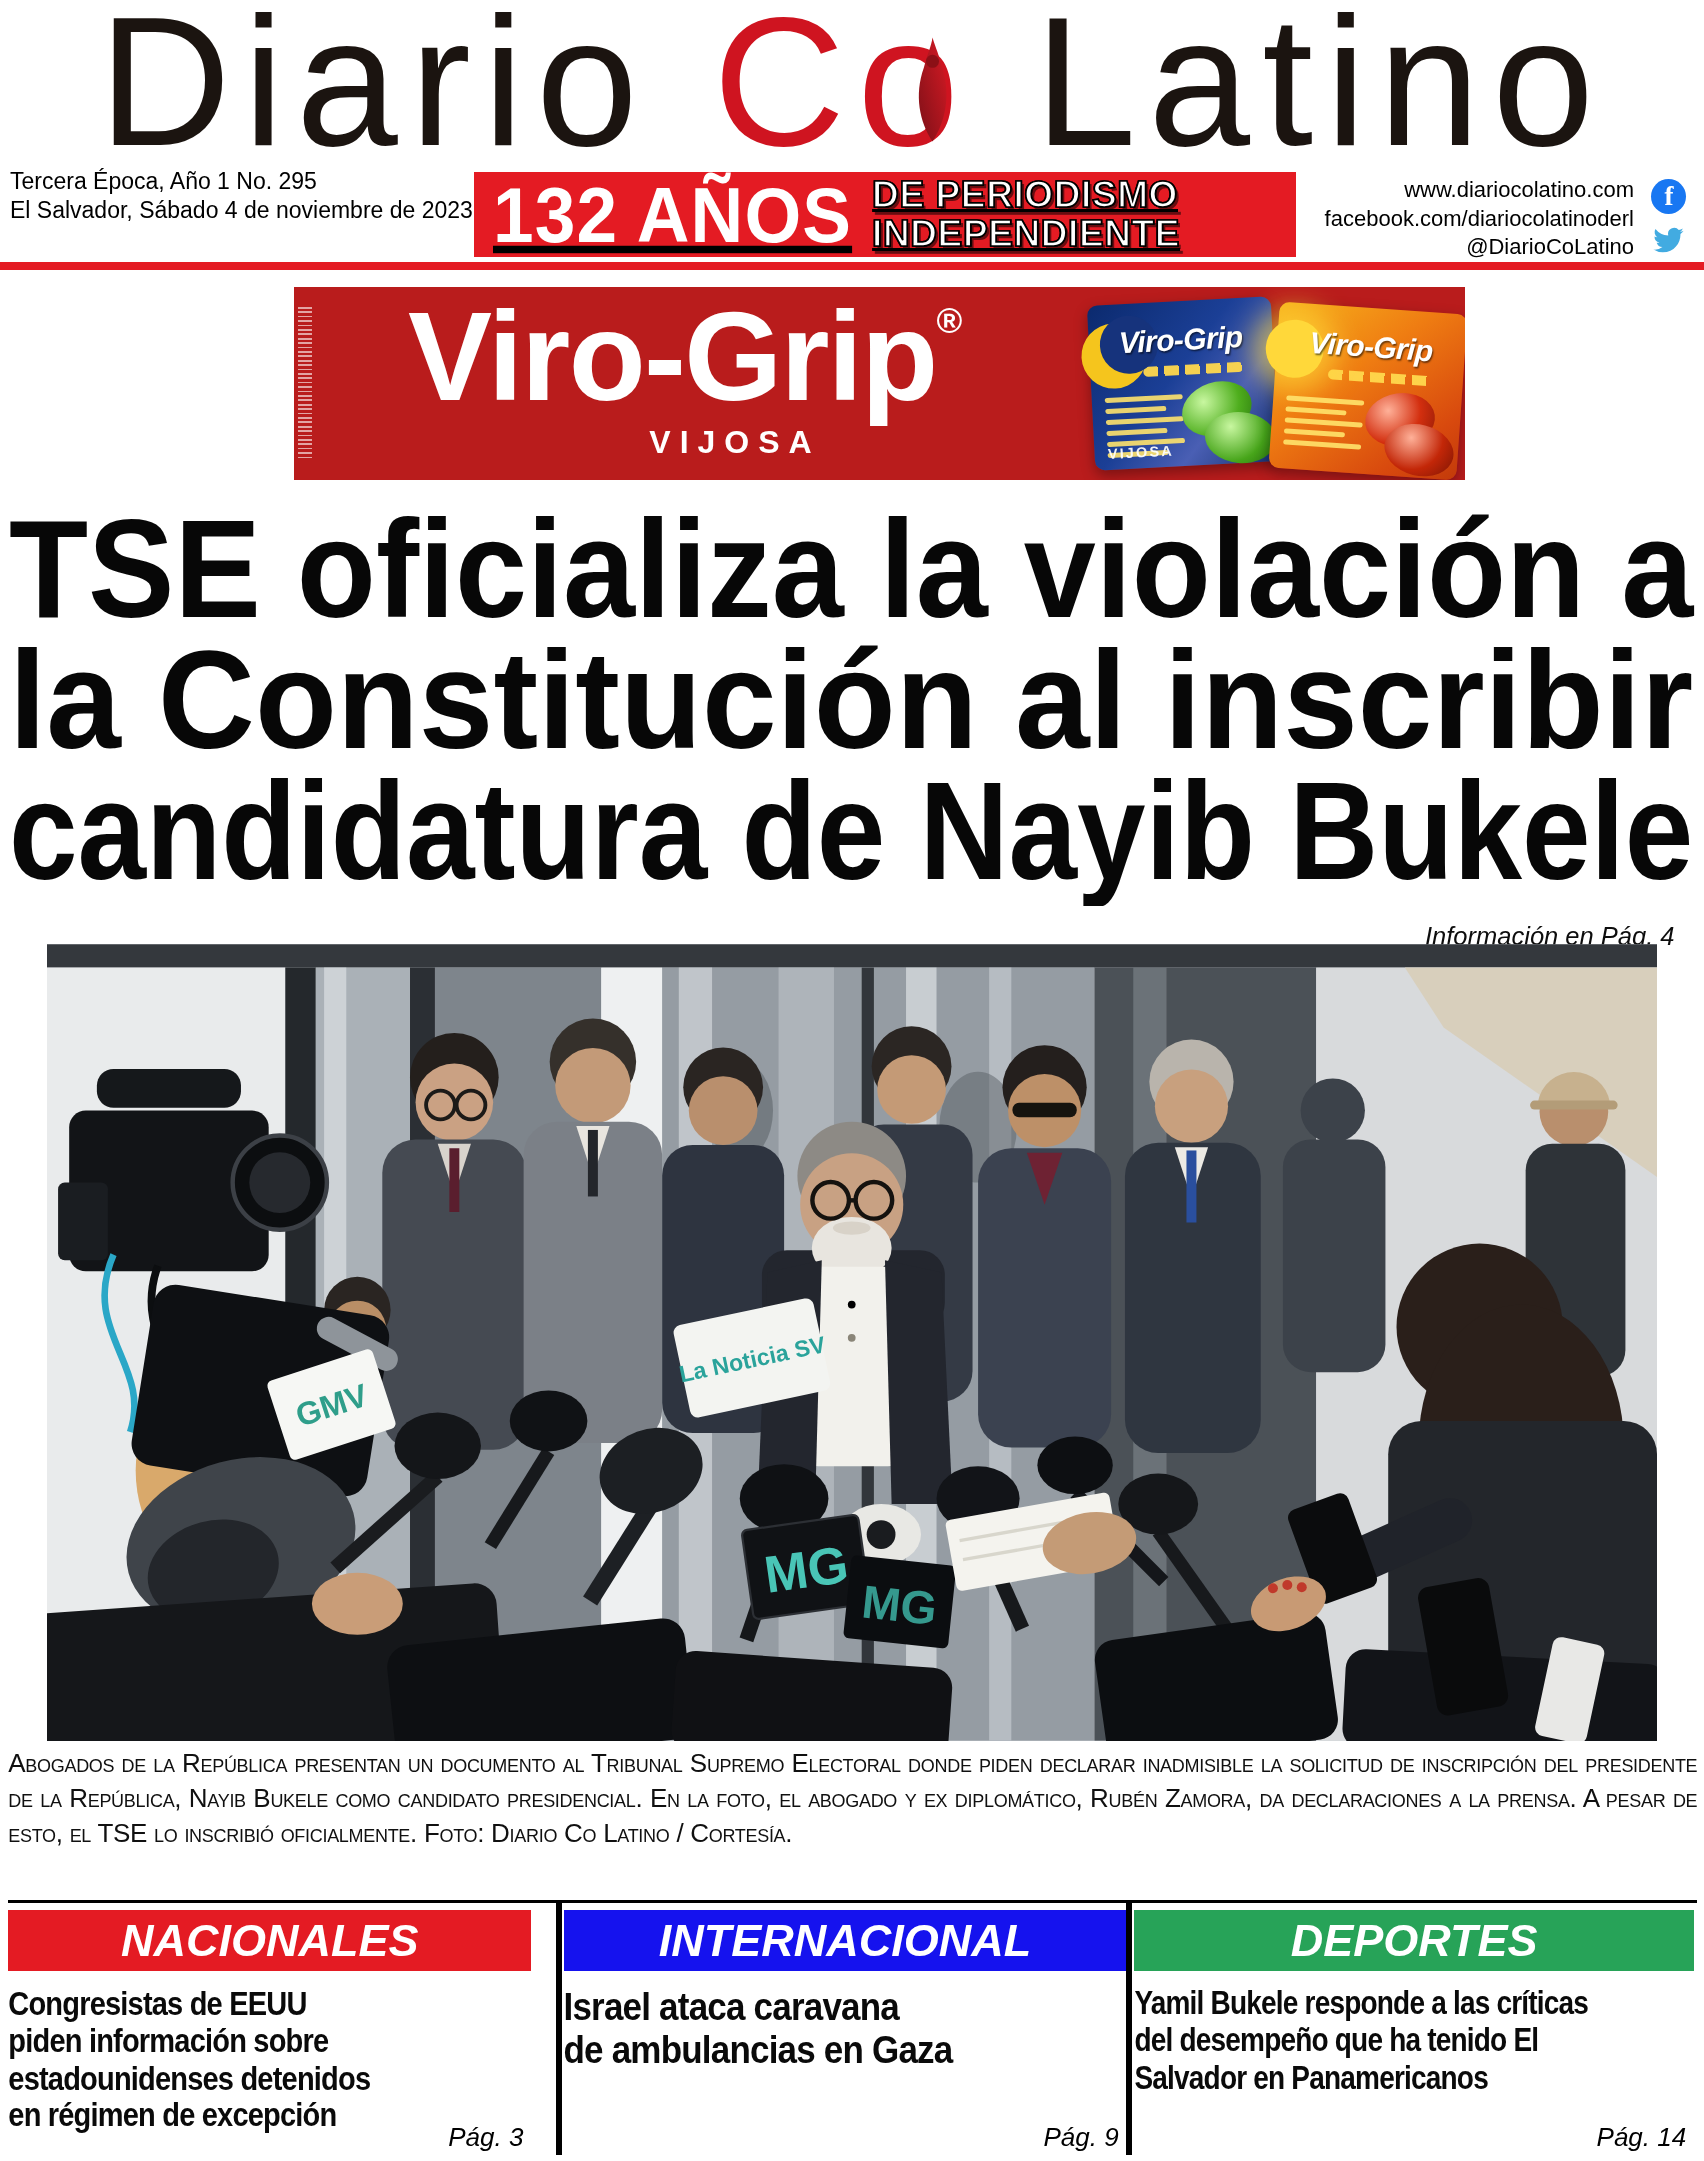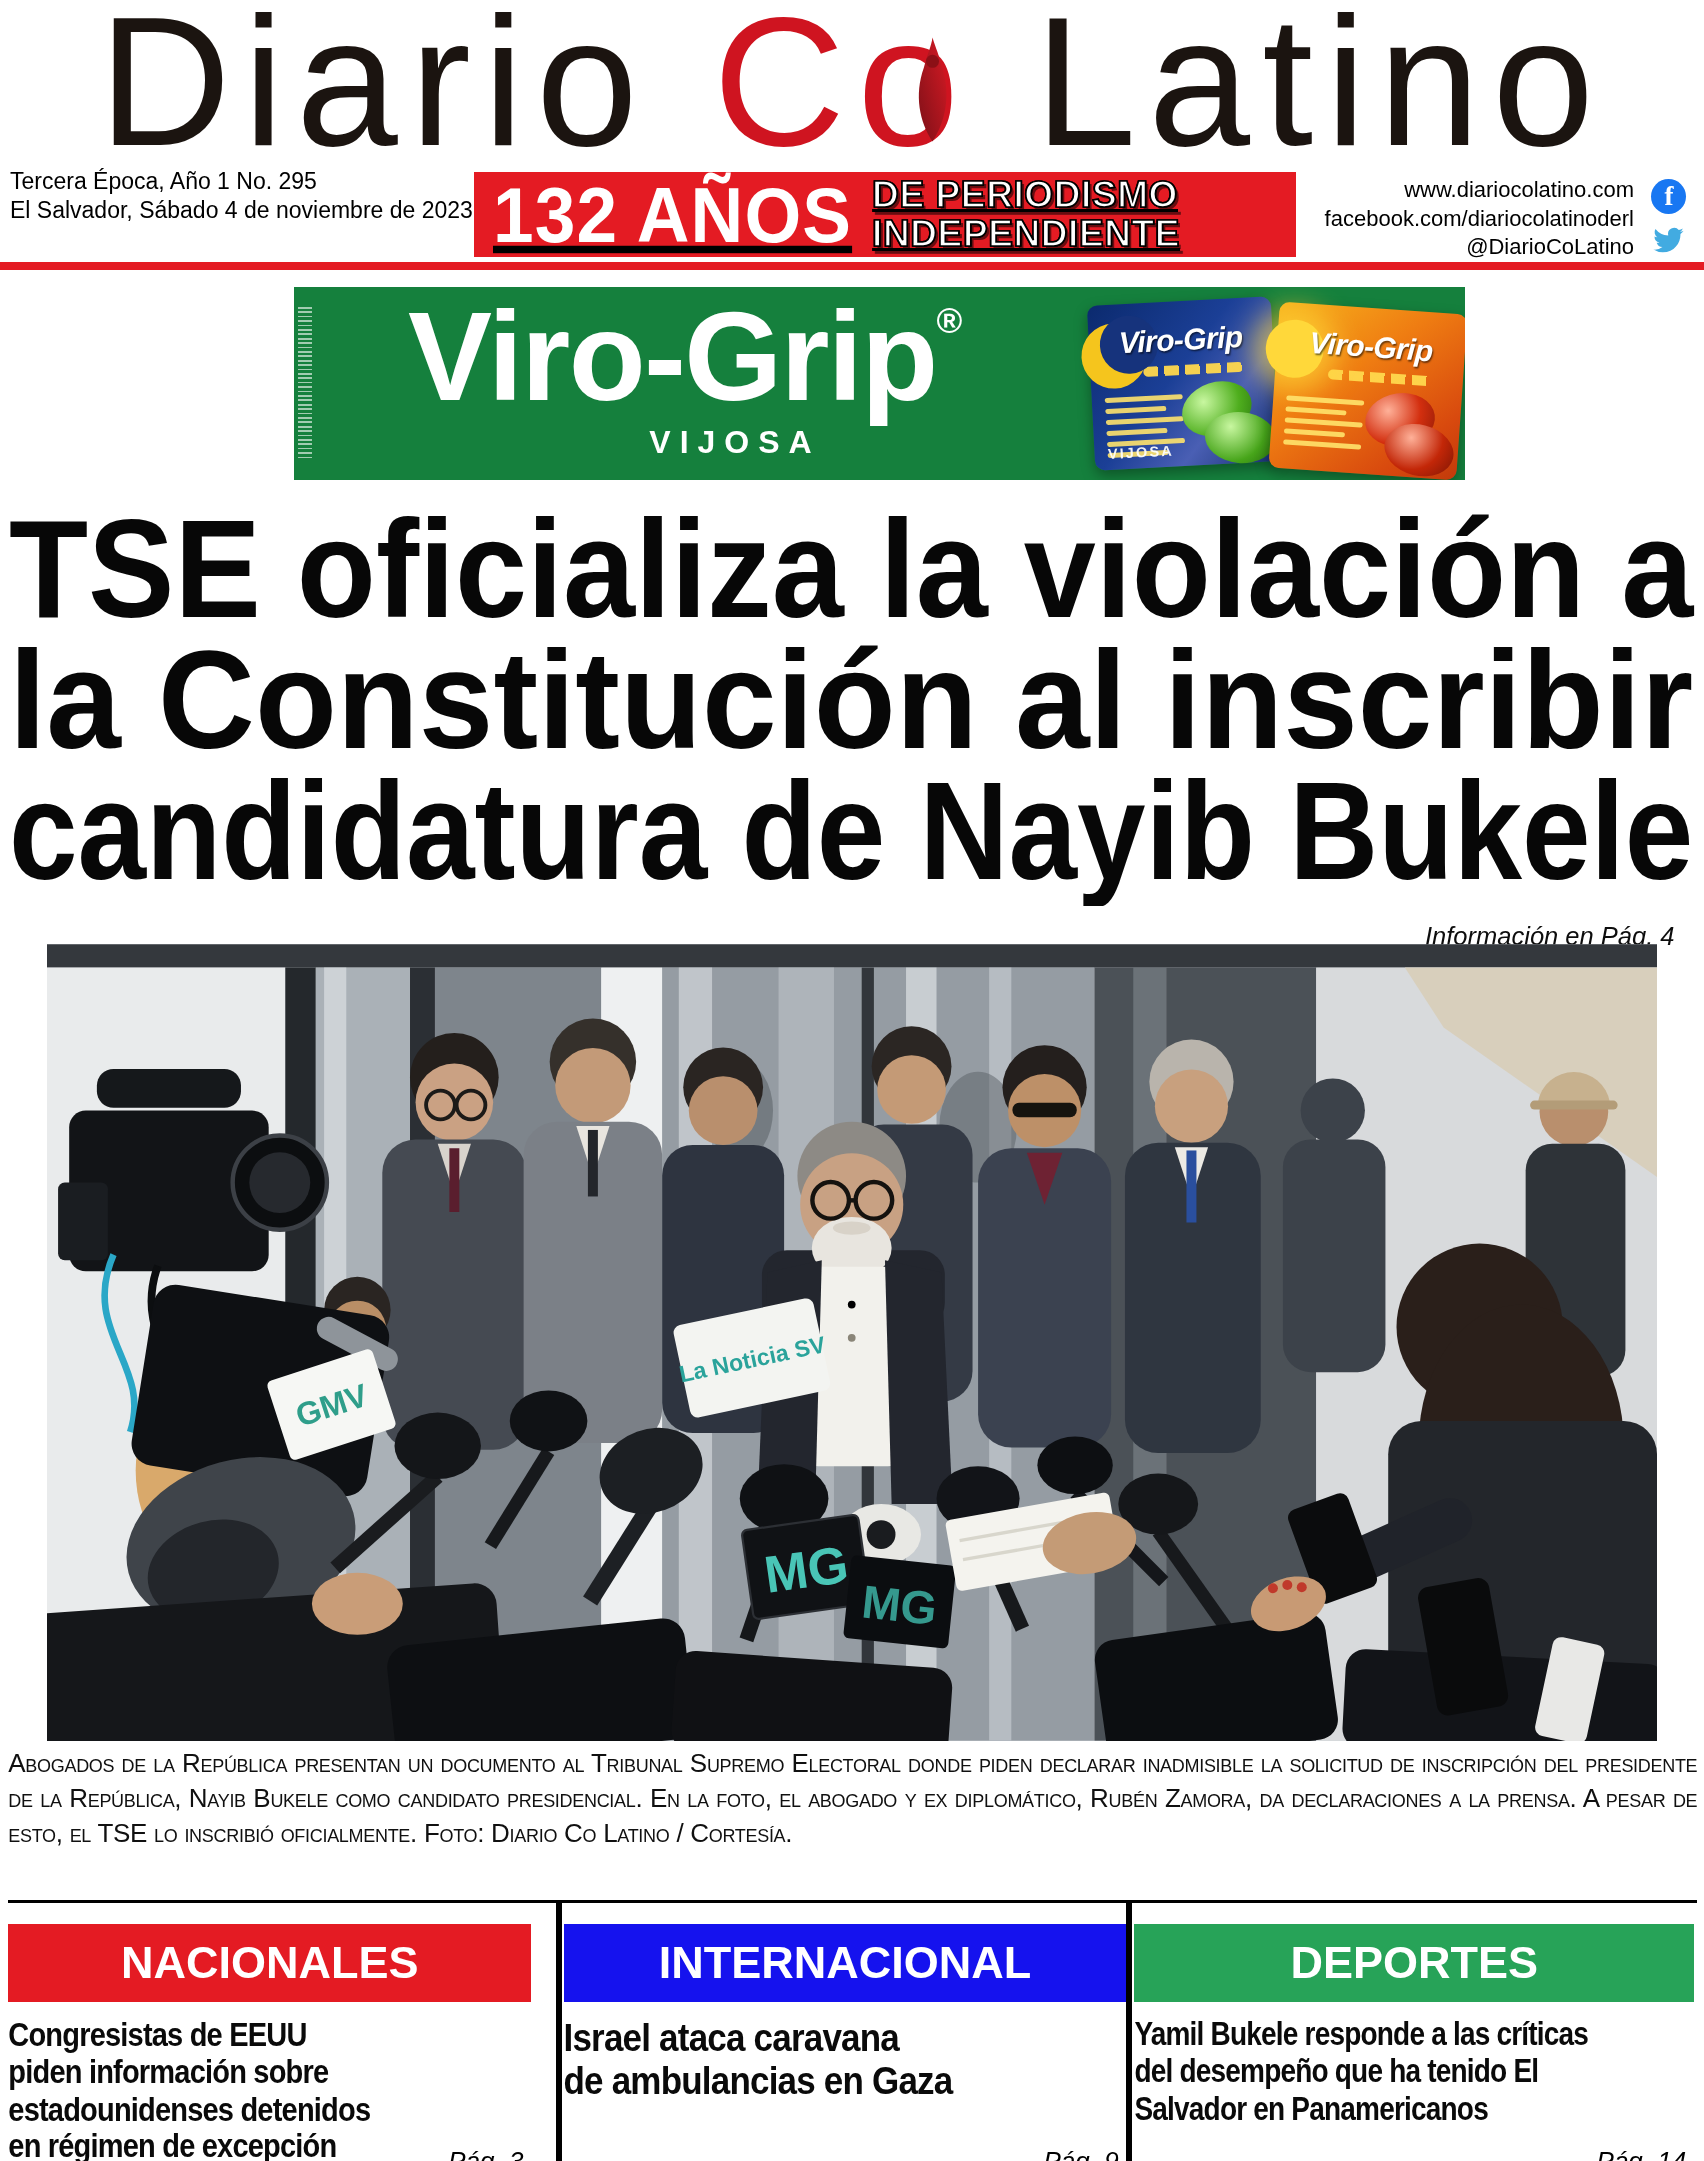--- a/index.html
+++ b/index.html
@@ -61,21 +61,21 @@
     display: flex; align-items: center; justify-content: center;
     font-family: "Liberation Serif", serif;
   }
   .tw-badge svg { width: 39px; height: 33px; }
 
   .red-rule { position: absolute; top: 262px; left: 0; width: 100%; height: 7.8px; background: #e41b23; }
 
   
   .ad {
     position: absolute; left: 294px; top: 287px; width: 1171px; height: 193px;
-    background: #15803d; overflow: hidden;
+    background: #b91c1c; overflow: hidden;
   }
   .ad-fineprint {
     position: absolute; left: 4.4px; top: 20px; bottom: 20px; width: 13.3px;
     background: repeating-linear-gradient(to bottom, rgba(255,255,255,.75) 0 1.7px, rgba(255,255,255,0) 1.7px 4.4px);
     opacity: .8;
   }
   .ad-brand {
     position: absolute; left: 114px; top: -3.3px;
     font-size: 126px; font-weight: bold; color: #fff; letter-spacing: -1.7px;
     white-space: nowrap;
@@ -146,23 +146,23 @@
   
   .sections {
     position: absolute; left: 8.3px; top: 1900px; width: 1689px; height: 255px;
     display: grid; grid-template-columns: 32.4% 33.8% 33.8%;
   }
   .col { border-top: 3.9px solid #000; display: flex; flex-direction: column; }
   .col + .col { border-left: 6.1px solid #000; padding-left: 2px; }
   .col-1 { padding-right: 24.4px; }
   .col-3 { padding-right: 3.3px; }
   .sec-banner {
-    margin-top: 21px; height: 78px; flex: none;
+    margin-top: 7px; height: 61px; flex: none;
     display: flex; align-items: center; justify-content: center;
-    color: #fff; font-weight: bold; font-size: 45px; letter-spacing: 0px;
+    color: #fff; font-weight: bold; font-size: 45px; letter-spacing: 0px; font-style: italic;
   }
   .sec-banner.red { background: #e41b23; }
   .sec-banner.blue { background: #1512ee; }
   .sec-banner.green { background: #27a358; }
   .sec-headline {
     margin-top: 14.4px; font-weight: bold; color: #0a0a0a;
     letter-spacing: -0.8px; line-height: 1.12;
     transform-origin: top left;
   }
   .col-1 .sec-headline { font-size: 29px; transform: scaleY(1.15); }

